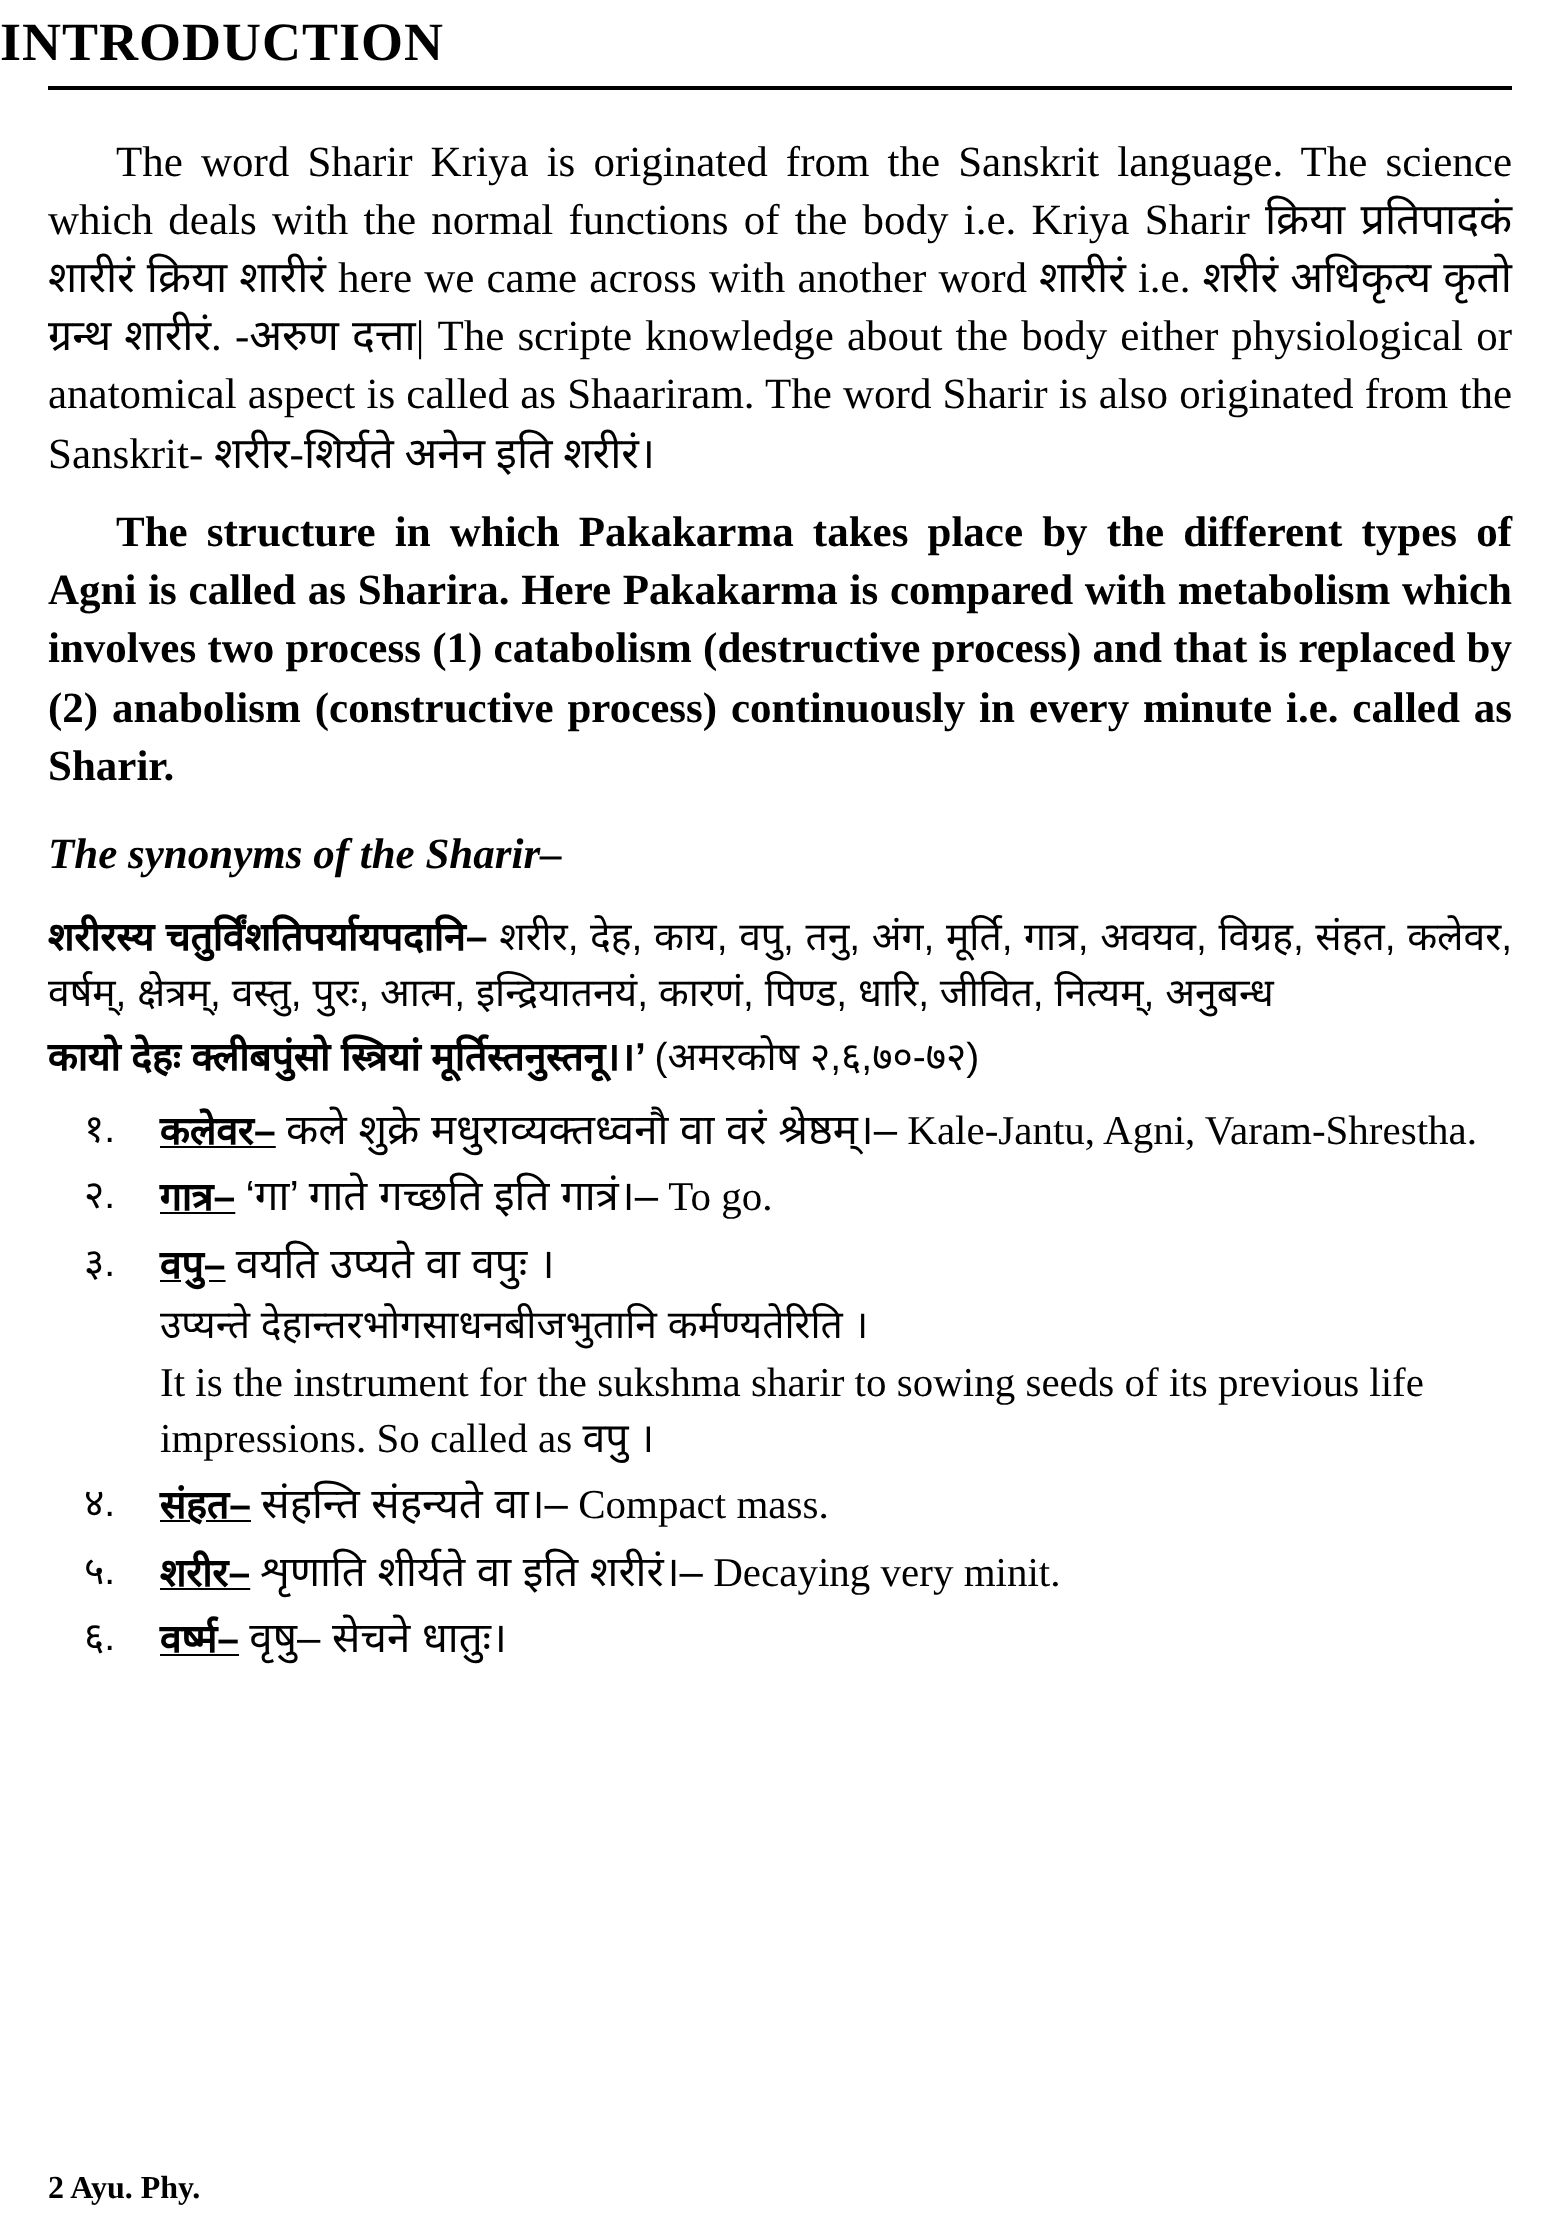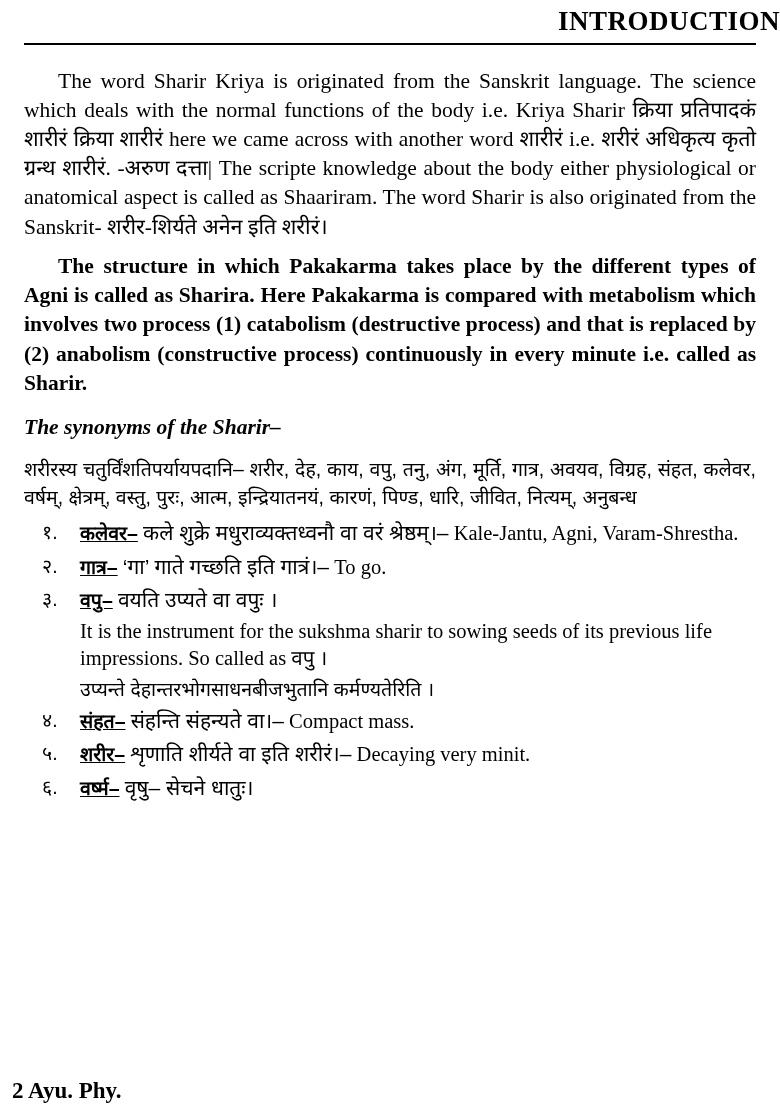--- a/index.html
+++ b/index.html
@@ -16,21 +16,21 @@
     overflow: hidden;
   }
   .page {
     width: 780px;
     height: 1108px;
     padding: 0;
     box-sizing: border-box;
     position: relative;
   }
   .title {
-    text-align: right;
+    text-align: left;
     font-size: 27px;
     font-weight: bold;
     letter-spacing: 0.5px;
     margin: 6px 0 0 0;
     padding: 0;
     font-family: "Liberation Serif", serif;
   }
   .rule {
     border: none;
     border-top: 2px solid #000;
@@ -58,21 +58,21 @@
     margin: 10px 24px 16px 24px;
   }
   .dev-block {
     margin: 0 24px 0 24px;
     font-family: "Liberation Sans", sans-serif;
     font-size: 19.5px;
     line-height: 1.42;
     text-align: justify;
   }
   .dev-block .lead {
-    font-weight: normal;
+    font-weight: bold;
     text-indent: 34px;
     display: inline;
   }
   .verse {
     margin: 4px 24px 0 24px;
     font-family: "Liberation Sans", sans-serif;
     font-weight: bold;
     font-size: 19.5px;
     line-height: 1.45;
   }
@@ -116,23 +116,23 @@
     font-family: "Liberation Sans", sans-serif;
     font-size: 19.5px;
   }
   .sub-line.en {
     font-family: "Liberation Serif", serif;
     font-size: 20.5px;
     line-height: 1.34;
   }
   .footer {
     position: absolute;
-    left: 12px;
+    left: 24px;
     bottom: 10px;
-    font-size: 23px;
+    font-size: 16px;
     font-weight: bold;
     font-family: "Liberation Serif", serif;
   }
 </style>
 </head>
 <body>
 
 <div class="page">
 
   <h1 class="title">INTRODUCTION</h1>
@@ -144,41 +144,45 @@
   </div>
 
   <div class="synonym-head">The synonyms of the Sharir–</div>
 
   <div class="dev-block">
     <span class="lead">शरीरस्य चतुर्विंशतिपर्यायपदानि–</span>
     <span>शरीर, देह, काय, वपु, तनु, अंग, मूर्ति, गात्र, अवयव, विग्रह, संहत, कलेवर, वर्षम्, क्षेत्रम्, वस्तु, पुरः, आत्म, इन्द्रियातनयं, कारणं, पिण्ड, धारि, जीवित, नित्यम्, अनुबन्ध</span>
   </div>
 
   <div class="verse">
+    <div>
+      <span>कायो देहः क्लीबपुंसो स्त्रियां मूर्तिस्तनुस्तनू।।’</span>
+      <span class="ref">(अमरकोष २,६,७०-७२)</span>
+    </div>
   </div>
 
   <ul class="list">
     <li>
       <span class="num">१.</span>
       <span class="term">कलेवर–</span>
       <span class="dv">कले शुक्रे मधुराव्यक्तध्वनौ वा वरं श्रेष्ठम्।–</span>
       <span>Kale-Jantu, Agni, Varam-Shrestha.</span>
     </li>
     <li>
       <span class="num">२.</span>
       <span class="term">गात्र–</span>
       <span class="dv">‘गा’ गाते गच्छति इति गात्रं।–</span>
       <span>To go.</span>
     </li>
     <li>
       <span class="num">३.</span>
       <span class="term">वपु–</span>
       <span class="dv">वयति उप्यते वा वपुः ।</span>
+      <span class="sub-line">उप्यन्ते देहान्तरभोगसाधनबीजभुतानि कर्मण्यतेरिति ।</span>
       <span class="sub-line en">It is the instrument for the sukshma sharir to sowing seeds of its previous life impressions. So called as वपु ।</span>
-      <span class="sub-line">उप्यन्ते देहान्तरभोगसाधनबीजभुतानि कर्मण्यतेरिति ।</span>
     </li>
     <li>
       <span class="num">४.</span>
       <span class="term">संहत–</span>
       <span class="dv">संहन्ति संहन्यते वा।–</span>
       <span>Compact mass.</span>
     </li>
     <li>
       <span class="num">५.</span>
       <span class="term">शरीर–</span>

